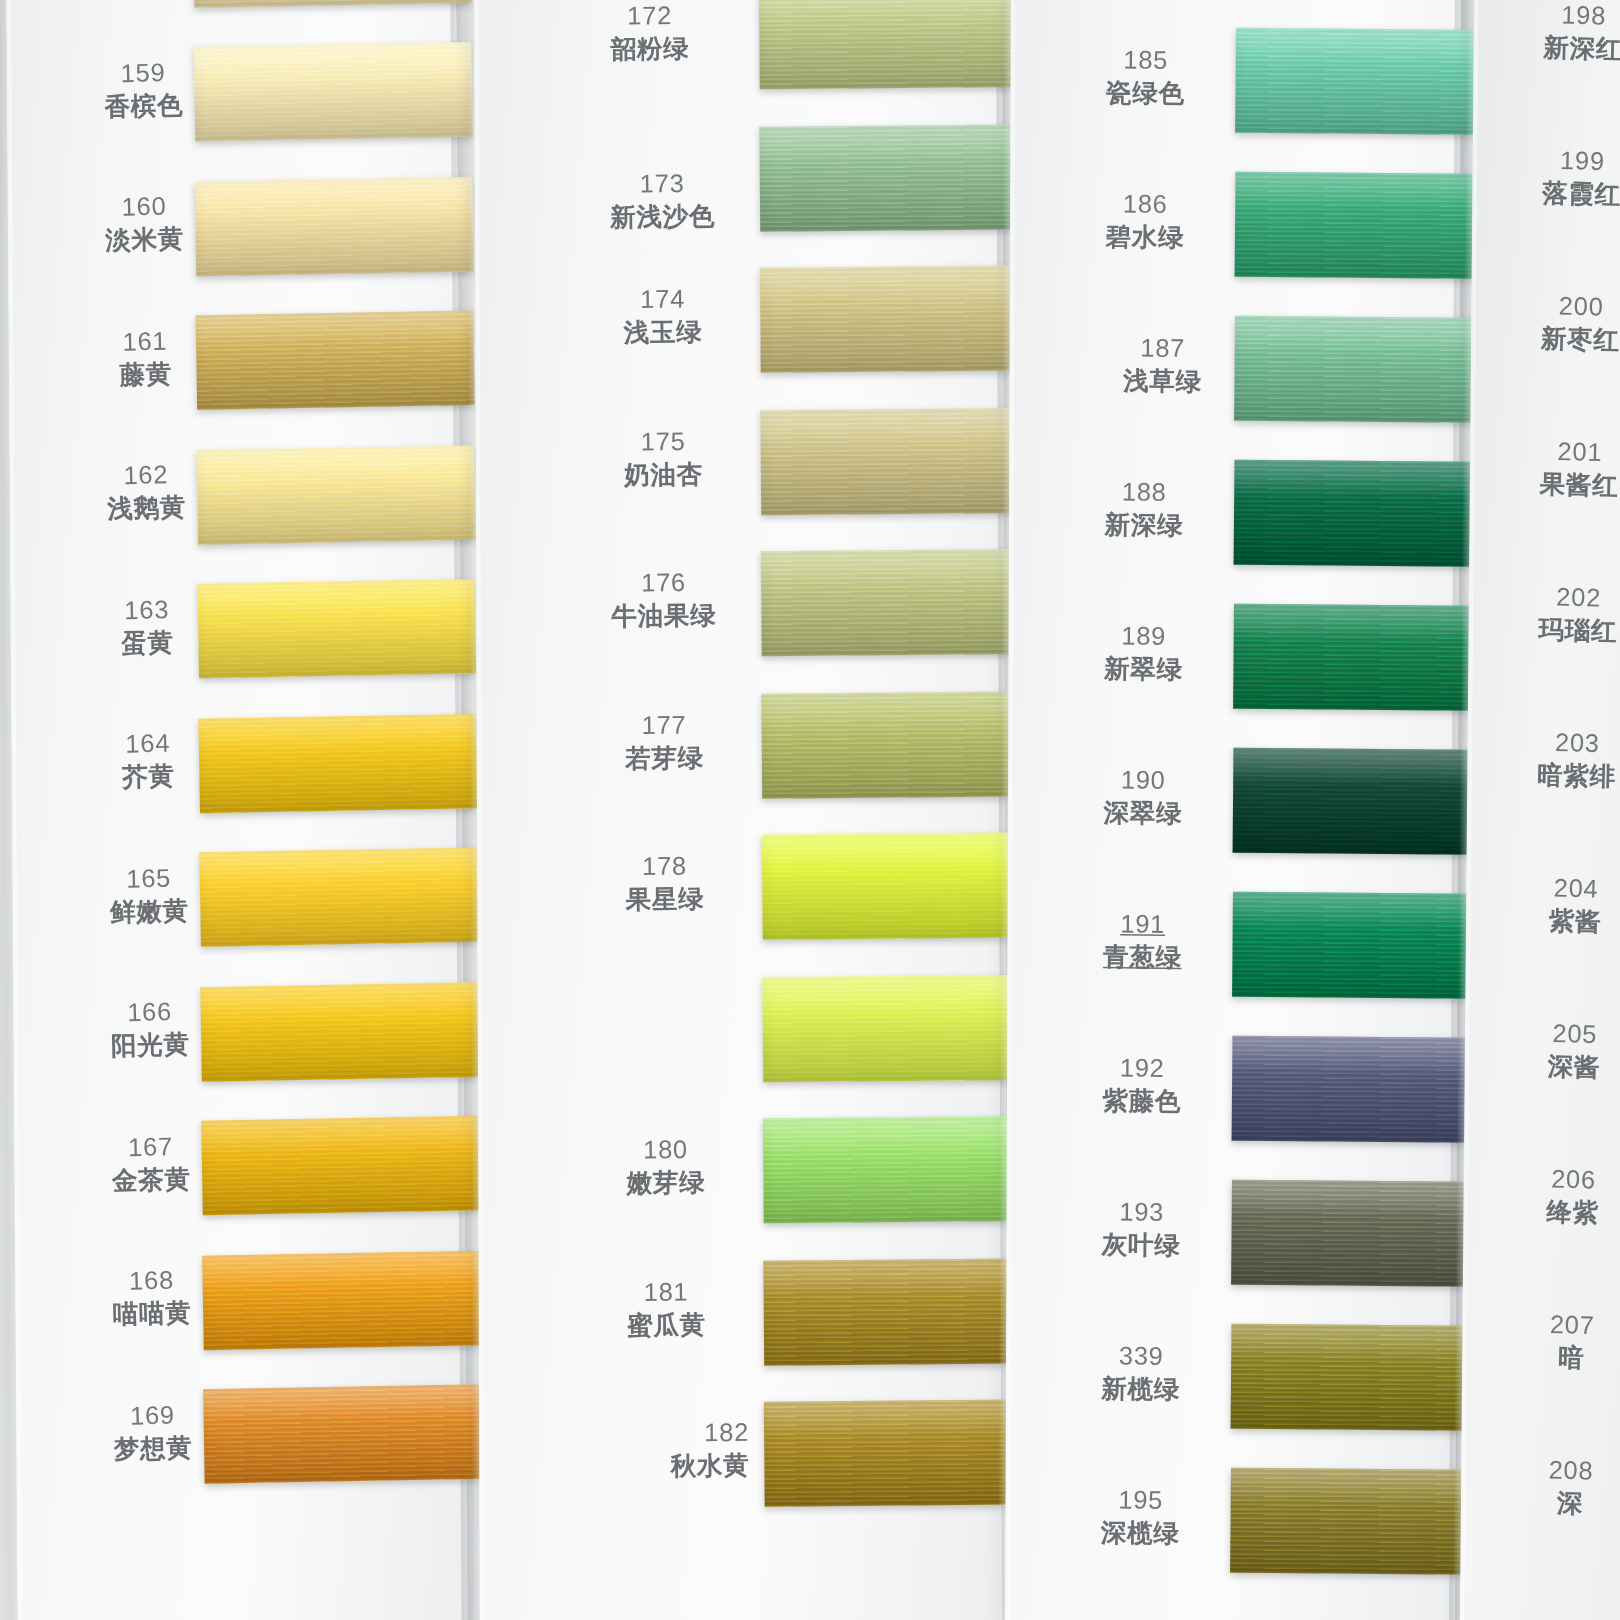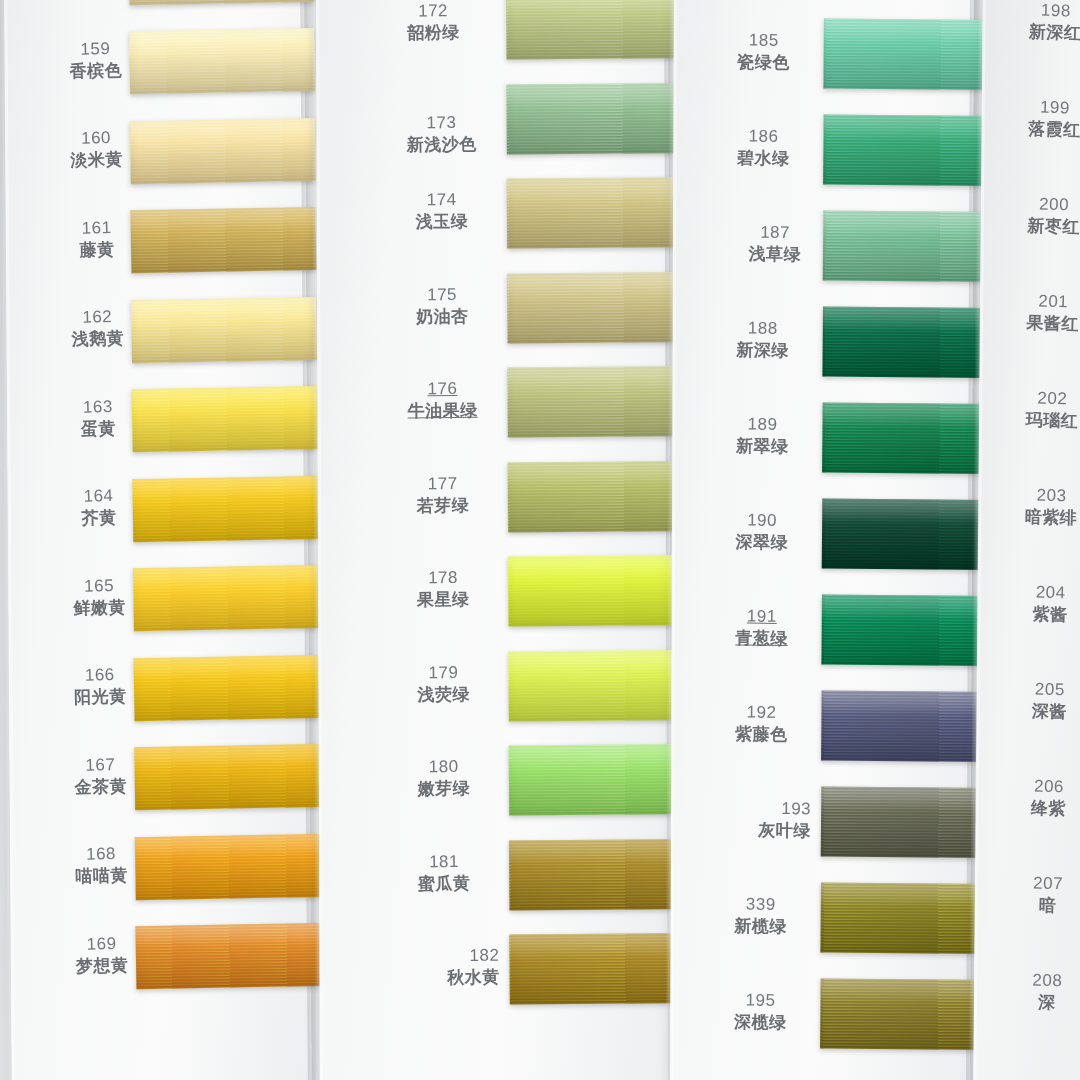--- a/index.html
+++ b/index.html
@@ -211,21 +211,21 @@
         <div class="sheen"></div>
       </div>
       <div class="label" style="left: 70px; width: 110px; top: 283.5px; transform: rotate(-0.48deg);">
         <span class="num">175</span>
         <span class="name">奶油杏</span>
       </div>
       <div class="swatch" style="left: 190px; width: 215px; top: 367px; height: 70px; background: linear-gradient(rgb(202, 209, 144), rgb(188, 195, 130) 45%, rgb(172, 179, 114)); transform: rotate(-0.3deg);">
         <div class="threads"></div>
         <div class="sheen"></div>
       </div>
-      <div class="label" style="left: 70px; width: 110px; top: 378px; transform: rotate(-0.48deg); text-decoration: underline;">
+      <div class="label" style="left: 70px; width: 110px; top: 378px; transform: rotate(-0.48deg);">
         <span class="num">176</span>
         <span class="name">牛油果绿</span>
       </div>
       <div class="swatch" style="left: 190px; width: 215px; top: 461.5px; height: 70px; background: linear-gradient(rgb(196, 203, 122), rgb(182, 189, 108) 45%, rgb(166, 173, 92)); transform: rotate(-0.3deg);">
         <div class="threads"></div>
         <div class="sheen"></div>
       </div>
       <div class="label" style="left: 70px; width: 110px; top: 472.5px; transform: rotate(-0.48deg);">
         <span class="num">177</span>
         <span class="name">若芽绿</span>
@@ -234,24 +234,20 @@
         <div class="threads"></div>
         <div class="sheen"></div>
       </div>
       <div class="label" style="left: 70px; width: 110px; top: 567px; transform: rotate(-0.48deg);">
         <span class="num">178</span>
         <span class="name">果星绿</span>
       </div>
       <div class="swatch" style="left: 190px; width: 215px; top: 650.5px; height: 70px; background: linear-gradient(rgb(232, 252, 99), rgb(218, 238, 85) 45%, rgb(202, 222, 69)); transform: rotate(-0.3deg);">
         <div class="threads"></div>
         <div class="sheen"></div>
-      </div>
-      <div class="label" style="left: 70px; width: 110px; top: 661.5px; transform: rotate(-0.48deg);">
-        <span class="num">179</span>
-        <span class="name">浅荧绿</span>
       </div>
       <div class="swatch" style="left: 190px; width: 215px; top: 745px; height: 70px; background: linear-gradient(rgb(168, 236, 121), rgb(154, 222, 107) 45%, rgb(138, 206, 91)); transform: rotate(-0.3deg);">
         <div class="threads"></div>
         <div class="sheen"></div>
       </div>
       <div class="label" style="left: 70px; width: 110px; top: 756px; transform: rotate(-0.48deg);">
         <span class="num">180</span>
         <span class="name">嫩芽绿</span>
       </div>
       <div class="swatch" style="left: 190px; width: 215px; top: 839.5px; height: 70px; background: linear-gradient(rgb(183, 154, 60), rgb(169, 140, 46) 45%, rgb(153, 124, 30)); transform: rotate(-0.3deg);">
@@ -334,21 +330,21 @@
         <div class="sheen"></div>
       </div>
       <div class="label" style="left: 40px; width: 100px; top: 702px; transform: rotate(0.48deg);">
         <span class="num">192</span>
         <span class="name">紫藤色</span>
       </div>
       <div class="swatch" style="left: 150px; width: 200px; top: 787px; height: 70px; background: linear-gradient(rgb(118, 120, 101), rgb(104, 106, 87) 45%, rgb(88, 90, 71)); transform: rotate(0.3deg);">
         <div class="threads"></div>
         <div class="sheen"></div>
       </div>
-      <div class="label" style="left: 40px; width: 100px; top: 798px; transform: rotate(0.48deg); text-align: right;">
+      <div class="label" style="left: 40px; width: 100px; top: 798px; transform: rotate(0.48deg);">
         <span class="num">193</span>
         <span class="name">灰叶绿</span>
       </div>
       <div class="swatch" style="left: 150px; width: 200px; top: 883px; height: 70px; background: linear-gradient(rgb(153, 144, 55), rgb(139, 130, 41) 45%, rgb(123, 114, 25)); transform: rotate(0.3deg);">
         <div class="threads"></div>
         <div class="sheen"></div>
       </div>
       <div class="label" style="left: 40px; width: 100px; top: 894px; transform: rotate(0.48deg);">
         <span class="num">339</span>
         <span class="name">新榄绿</span>

